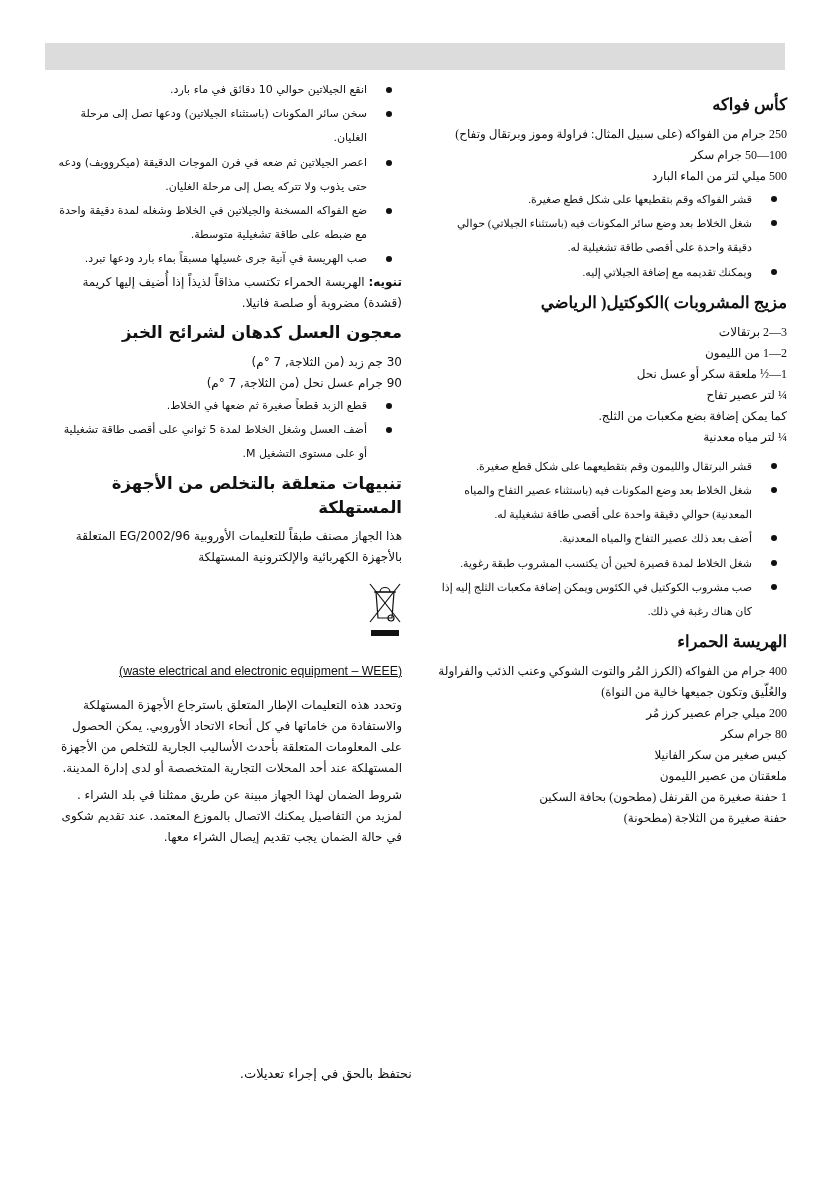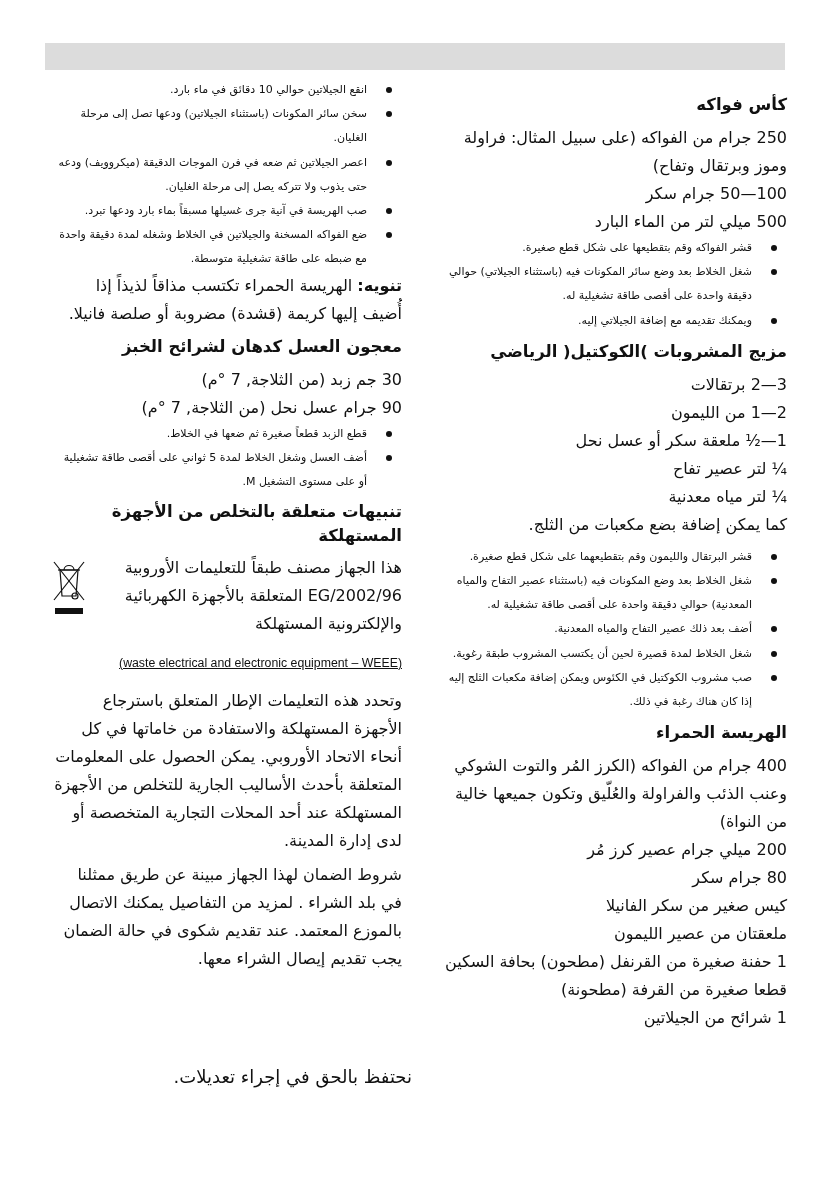--- a/index.html
+++ b/index.html
@@ -1,33 +1,33 @@
 <!DOCTYPE html>
 <html><head>
 <meta charset="utf-8">
 <style>
   html, body { margin:0; padding:0; background:#ffffff; }
   body { width:840px; height:1190px; position:relative; overflow:hidden;
          font-family:"DejaVu Sans", sans-serif; color:#111; }
   .top-bar { position:absolute; left:45px; top:43px; width:740px; height:27px; background:#dcdcdc; }
   .col { position:absolute; direction:rtl; text-align:right; }
-  .col-right { left:437px; width:350px; top:92px; }
+  .col-right { left:437px; width:350px; top:92px;font-family:Liberation Serif, serif; }
   .col-left { left:52px; width:350px; top:78px; }
   h2 { font-size:16.5px; font-weight:bold; margin:0 0 6px 0; line-height:26px; }
-  .line { font-size:16px; line-height:28px; margin:0; }
+  .line { font-size:12px; line-height:21px; margin:0; }
   ul { list-style:none; padding:0; margin:0; }
   li { position:relative; padding-right:35px; font-size:11px; line-height:24.2px; }
   li::before { content:""; position:absolute; right:10px; top:9px; width:6px; height:6px; border-radius:50%; background:#111; }
   .gap { height:6px; }
   .note-label { font-weight:bold;margin-top:24px; }
-  .weee { display:flex; flex-direction:row; align-items:flex-start; gap:8px; }
+  .weee { display:flex; flex-direction:column; align-items:flex-start; gap:8px; }
   .weee-icon { width:34px; flex:0 0 34px; margin-top:4px; }
   .weee-text { flex:1; }
   .en { direction:ltr; text-align:right; font-size:12.3px; line-height:24px; font-family:"Liberation Sans", sans-serif;text-decoration:underline; }
-  .footer { position:absolute; left:52px; top:1066px; width:360px; direction:rtl; text-align:right; font-size:18px; }
+  .footer { position:absolute; left:52px; top:1066px; width:360px; direction:rtl; text-align:right; font-size:13px; }
   .footer-inner { display:inline-block; }
 </style>
 </head>
 <body>
 
 <div class="top-bar"></div>
 
 <div class="col col-right">
   <section>
     <h2>كأس فواكه</h2>
@@ -40,52 +40,51 @@
       <li>ويمكنك تقديمه مع إضافة الجيلاتي إليه.</li>
     </ul>
   </section>
   <div class="gap"></div>
   <section>
     <h2>مزيج المشروبات )الكوكتيل( الرياضي</h2>
     <p class="line">3—2 برتقالات</p>
     <p class="line">2—1 من الليمون</p>
     <p class="line">1—½ ملعقة سكر أو عسل نحل</p>
     <p class="line">¼ لتر عصير تفاح</p>
+    <p class="line">كما يمكن إضافة بضع مكعبات من الثلج.</p>
     <p class="line">¼ لتر مياه معدنية</p>
-    <p class="line">كما يمكن إضافة بضع مكعبات من الثلج.</p>
     <div class="gap"></div>
     <ul>
       <li>قشر البرتقال والليمون وقم بتقطيعهما على شكل قطع صغيرة.</li>
       <li>شغل الخلاط بعد وضع المكونات فيه (باستثناء عصير التفاح والمياه المعدنية) حوالي دقيقة واحدة على أقصى طاقة تشغيلية له.</li>
       <li>أضف بعد ذلك عصير التفاح والمياه المعدنية.</li>
       <li>شغل الخلاط لمدة قصيرة لحين أن يكتسب المشروب طبقة رغوية.</li>
       <li>صب مشروب الكوكتيل في الكئوس ويمكن إضافة مكعبات الثلج إليه إذا كان هناك رغبة في ذلك.</li>
     </ul>
   </section>
   <div class="gap"></div>
   <section>
     <h2>الهريسة الحمراء</h2>
     <p class="line">400 جرام من الفواكه (الكرز المُر والتوت الشوكي وعنب الذئب والفراولة والعُلّيق وتكون جميعها خالية من النواة)</p>
     <p class="line">200 ميلي جرام عصير كرز مُر</p>
     <p class="line">80 جرام سكر</p>
     <p class="line">كيس صغير من سكر الفانيلا</p>
     <p class="line">ملعقتان من عصير الليمون</p>
     <p class="line">1 حفنة صغيرة من القرنفل (مطحون) بحافة السكين</p>
-    <p class="line">قطعا صغيرة  من القرفة (مطحونة)</p>
-    <p class="line">1 شرائح من الجيلاتين</p>
+    <p class="line">حفنة صغيرة  من الثلاجة (مطحونة)</p>
   </section>
 </div>
 
 <div class="col col-left">
   <ul>
     <li>انقع الجيلاتين حوالي 10 دقائق في ماء بارد.</li>
     <li>سخن سائر المكونات (باستثناء الجيلاتين) ودعها تصل إلى مرحلة الغليان.</li>
     <li>اعصر الجيلاتين ثم ضعه في فرن الموجات الدقيقة (ميكروويف) ودعه حتى يذوب ولا تتركه يصل إلى مرحلة الغليان.</li>
+    <li>ضع الفواكه المسخنة والجيلاتين في الخلاط وشغله لمدة دقيقة واحدة مع ضبطه على طاقة تشغيلية متوسطة.</li>
     <li>صب الهريسة في آنية جرى غسيلها مسبقاً بماء بارد ودعها تبرد.</li>
-    <li>ضع الفواكه المسخنة والجيلاتين في الخلاط وشغله لمدة دقيقة واحدة مع ضبطه على طاقة تشغيلية متوسطة.</li>
   </ul>
   <p class="line"><span class="note-label">تنويه:</span><span> الهريسة الحمراء تكتسب مذاقاً لذيذاً إذا أُضيف إليها كريمة (قشدة) مضروبة أو صلصة فانيلا.</span></p>
   <div class="gap"></div>
   <section>
     <h2>معجون العسل كدهان لشرائح الخبز</h2>
     <p class="line">30 جم زبد (من الثلاجة, 7 °م)</p>
     <p class="line">90 جرام عسل نحل (من الثلاجة, 7 °م)</p>
     <ul>
       <li>قطع الزبد قطعاً صغيرة ثم ضعها في الخلاط.</li>
       <li>أضف العسل وشغل الخلاط لمدة 5 ثواني على أقصى طاقة تشغيلية أو على مستوى التشغيل M.</li>

